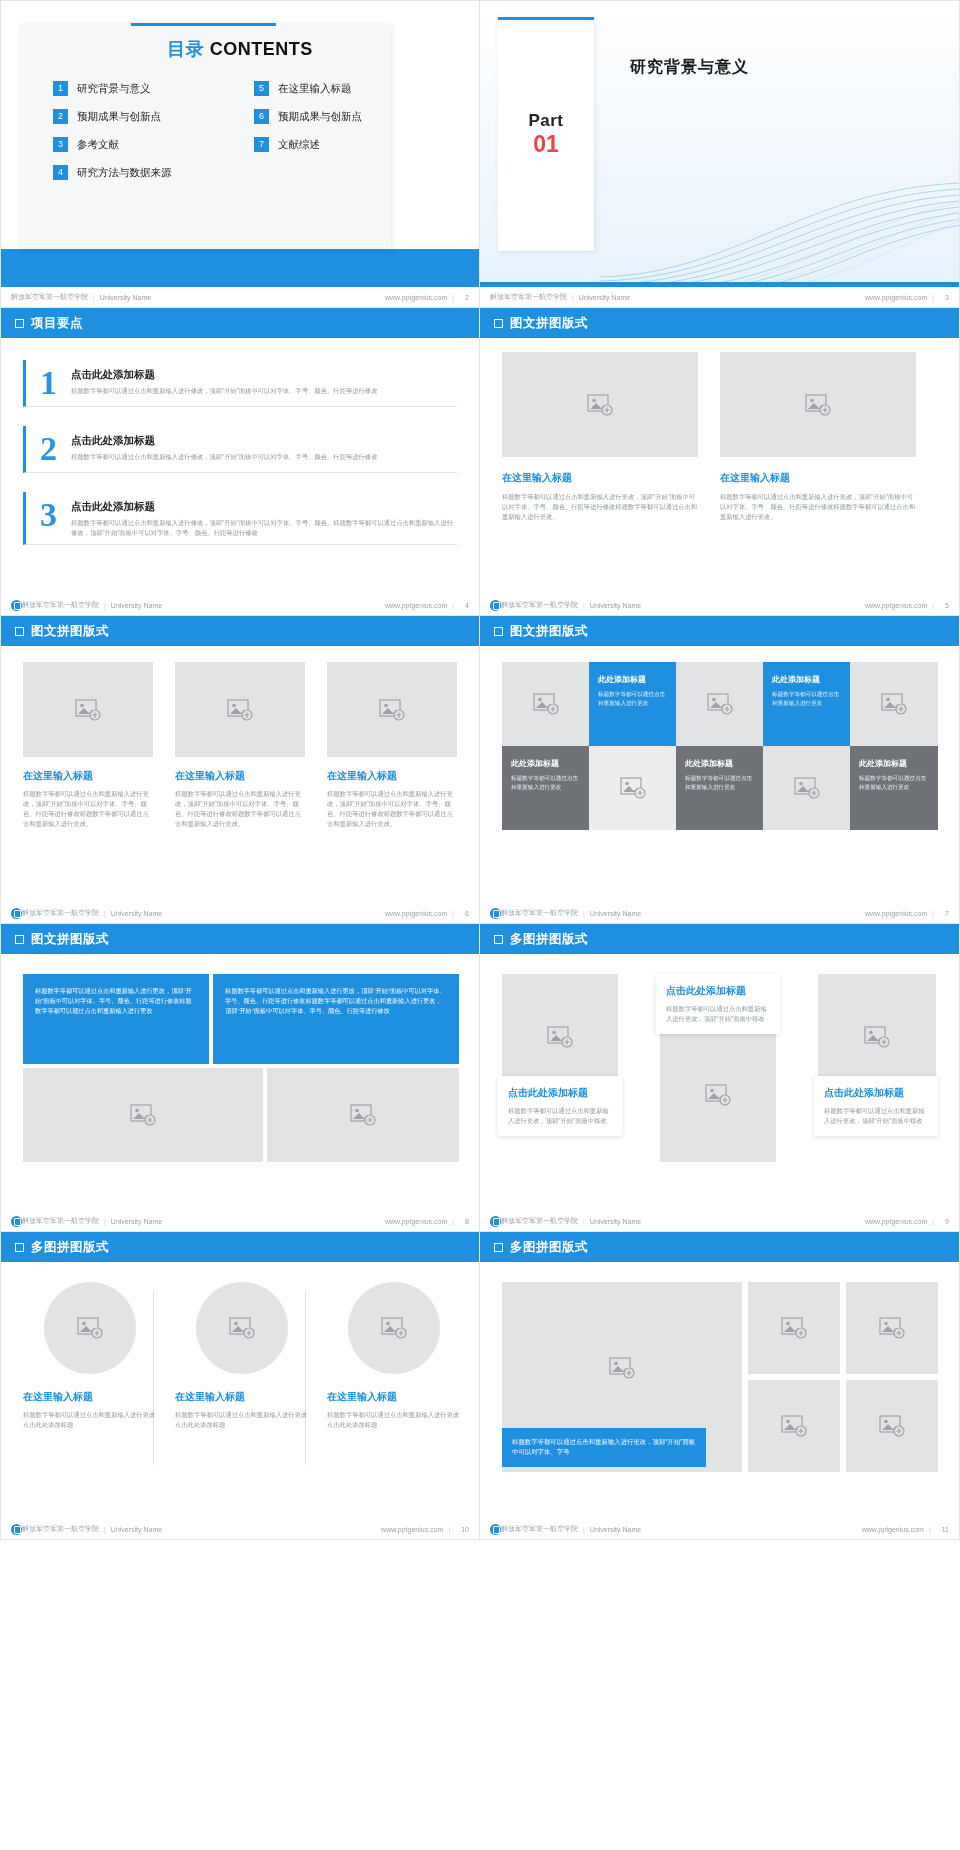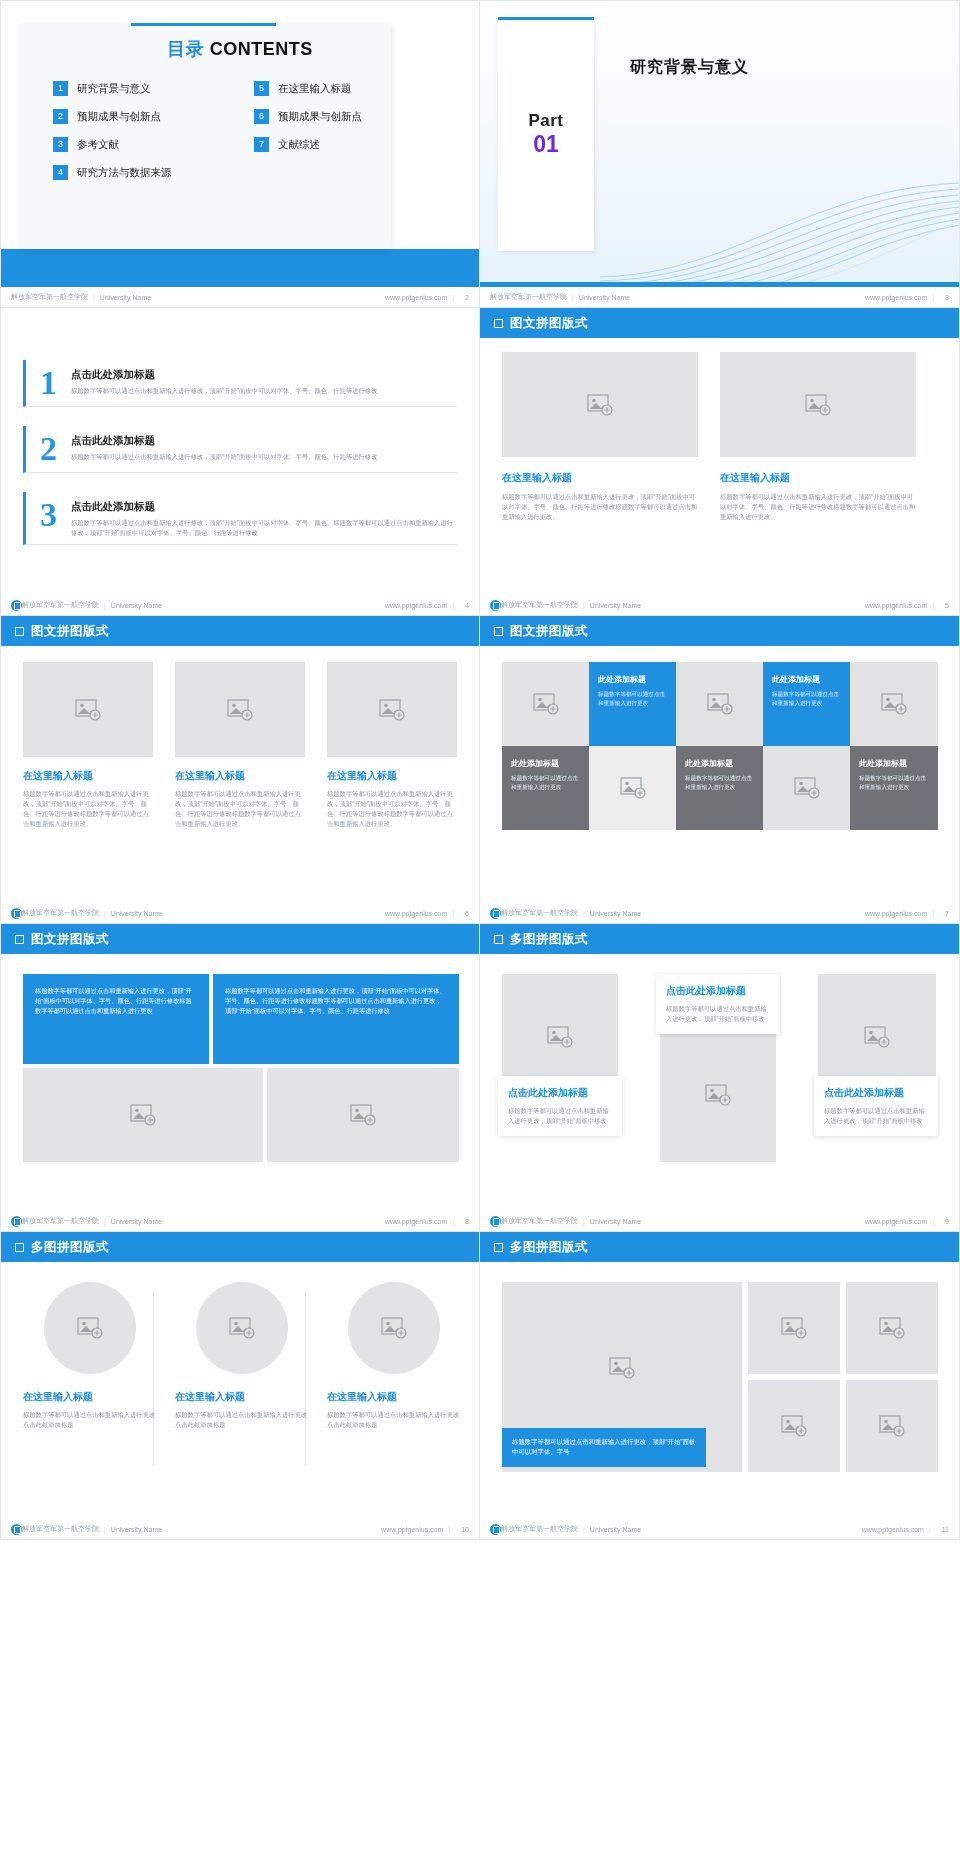--- a/index.html
+++ b/index.html
@@ -106,21 +106,21 @@
     background: #1f8fe0;
   }
   .s3-panel {
     position: absolute; left: 18px; top: 16px; width: 96px; bottom: 56px;
     background: #ffffff;
     box-shadow: 1px 1px 5px rgba(0,0,0,0.09);
     display: flex; flex-direction: column;
     align-items: center; justify-content: center;
   }
   .s3-part { font-size: 17px; font-weight: bold; color: #222; letter-spacing: .5px;}
-  .s3-partnum { font-size: 23px; font-weight: bold; color: #6d28d9; }
+  .s3-partnum { font-size: 23px; font-weight: bold; color: #ef4444; }
   .s3-heading {
     position: absolute; left: 150px; top: 56px;
     font-size: 16px; font-weight: bold; color: #1a1a1a;
     letter-spacing: 1px;
   }
   .s3-wave { position: absolute; left: 120px; bottom: 20px; width: 360px; height: 130px; }
   .s3-bottomblue {
     position: absolute; left: 0; right: 0; bottom: 20px; height: 5px; background: #1f8fe0;
   }
 
@@ -297,20 +297,24 @@
       <span class="sep">|</span>
       <span>University Name</span>
       <span class="spacer"></span>
       <span class="site">www.pptgenius.com</span>
       <span class="sep">|</span>
       <span class="pagenum">3</span>
     </div>
   </div>
 
   <div class="slide left">
+    <div class="hdr">
+      <span class="sq"></span>
+      <span class="txt">项目要点</span>
+    </div>
 
     <div class="s4-row" style="top:52px;">
       <div class="s4-num">1</div>
       <div class="s4-txtwrap">
         <div class="s4-h">点击此处添加标题</div>
         <div class="s4-p">标题数字等都可以通过点击和重新输入进行修改，顶部“开始”面板中可以对字体、字号、颜色、行距等进行修改</div>
       </div>
     </div>
     <div class="s4-row" style="top:118px;">
       <div class="s4-num">2</div>

